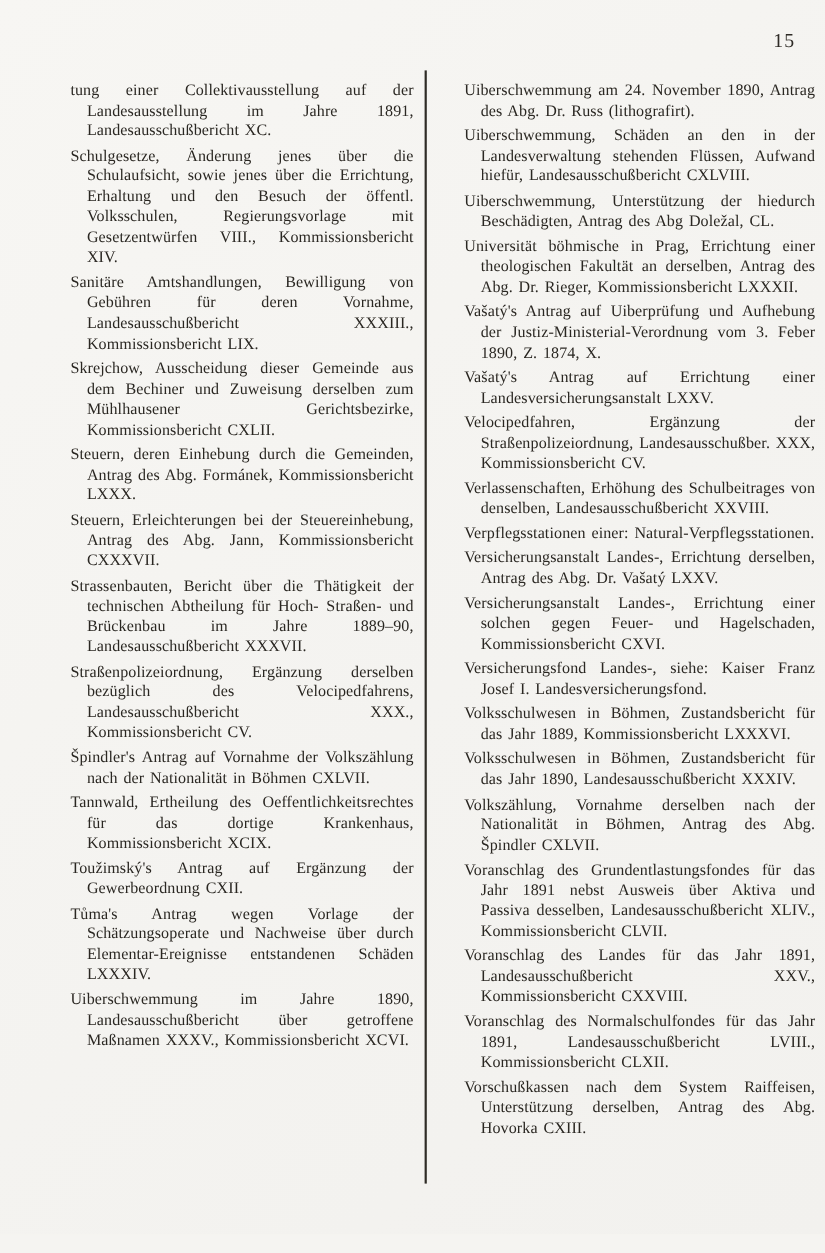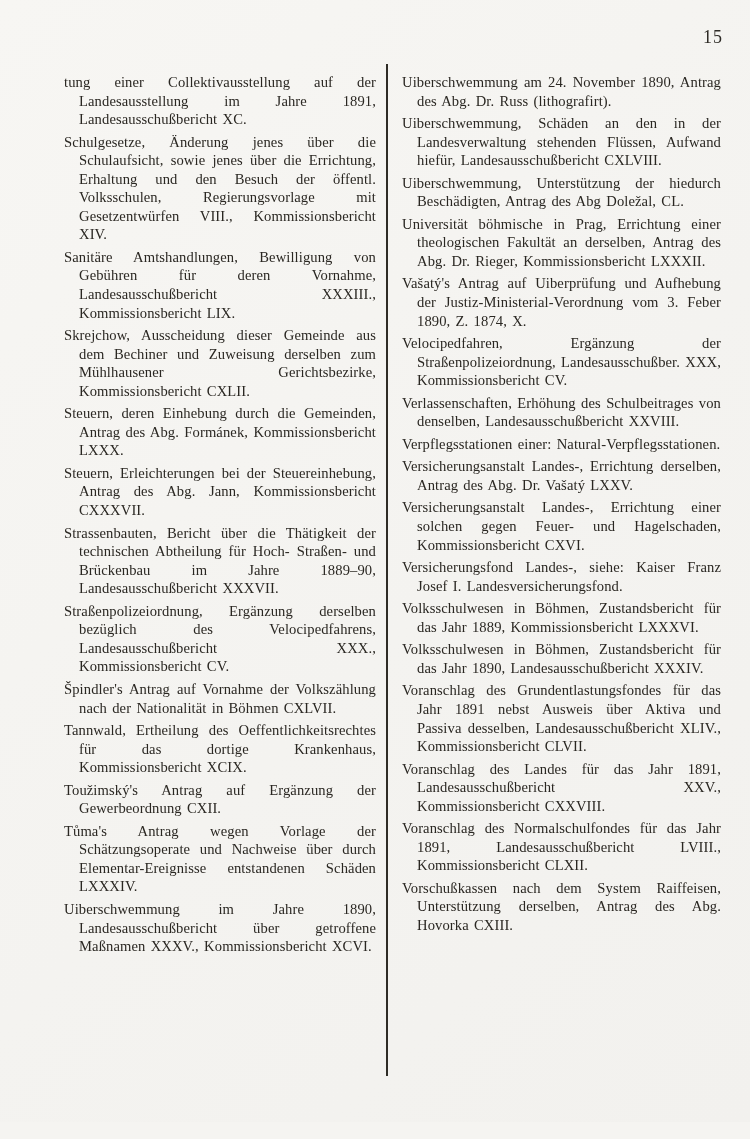--- a/index.html
+++ b/index.html
@@ -26,21 +26,21 @@
   }
   .column {
     position: absolute;
     top: 69px;
     font-size: 14.6px;
     line-height: 18.55px;
     text-align: justify;
     letter-spacing: 0.1px;
   }
   .column.left  { left: 60px;  width: 320px; }
-  .column.right { left: 398px; width: 327px; }
+  .column.right { left: 418px; width: 327px; }
   .column-divider {
     position: absolute;
     left: 386px;
     top: 64px;
     width: 2px;
     height: 1012px;
     background: #2f2c26;
   }
   .entry {
     margin: 4px;
@@ -73,27 +73,29 @@
     <p class="entry">Tůma's Antrag wegen Vorlage der Schätzungsoperate und Nachweise über durch Elementar-Ereignisse entstandenen Schäden LXXXIV.</p>
     <p class="entry">Uiberschwemmung im Jahre 1890, Landesausschußbericht über getroffene Maßnamen XXXV., Kommissionsbericht XCVI.</p>
   </div>
 
   <div class="column right">
     <p class="entry">Uiberschwemmung am 24. November 1890, Antrag des Abg. Dr. Russ (lithografirt).</p>
     <p class="entry">Uiberschwemmung, Schäden an den in der Landesverwaltung stehenden Flüssen, Aufwand hiefür, Landesausschußbericht CXLVIII.</p>
     <p class="entry">Uiberschwemmung, Unterstützung der hiedurch Beschädigten, Antrag des Abg Doležal, CL.</p>
     <p class="entry">Universität böhmische in Prag, Errichtung einer theologischen Fakultät an derselben, Antrag des Abg. Dr. Rieger, Kommissionsbericht LXXXII.</p>
     <p class="entry">Vašatý's Antrag auf Uiberprüfung und Aufhebung der Justiz-Ministerial-Verordnung vom 3. Feber 1890, Z. 1874, X.</p>
+    <p class="entry">Vašatý's Antrag auf Errichtung einer Landesversicherungsanstalt LXXV.</p>
     <p class="entry">Velocipedfahren, Ergänzung der Straßenpolizeiordnung, Landesausschußber. XXX, Kommissionsbericht CV.</p>
     <p class="entry">Verlassenschaften, Erhöhung des Schulbeitrages von denselben, Landesausschußbericht XXVIII.</p>
     <p class="entry">Verpflegsstationen einer: Natural-Verpflegsstationen.</p>
     <p class="entry">Versicherungsanstalt Landes-, Errichtung derselben, Antrag des Abg. Dr. Vašatý LXXV.</p>
     <p class="entry">Versicherungsanstalt Landes-, Errichtung einer solchen gegen Feuer- und Hagelschaden, Kommissionsbericht CXVI.</p>
     <p class="entry">Versicherungsfond Landes-, siehe: Kaiser Franz Josef I. Landesversicherungsfond.</p>
     <p class="entry">Volksschulwesen in Böhmen, Zustandsbericht für das Jahr 1889, Kommissionsbericht LXXXVI.</p>
     <p class="entry">Volksschulwesen in Böhmen, Zustandsbericht für das Jahr 1890, Landesausschußbericht XXXIV.</p>
+    <p class="entry">Volkszählung, Vornahme derselben nach der Nationalität in Böhmen, Antrag des Abg. Špindler CXLVII.</p>
     <p class="entry">Voranschlag des Grundentlastungsfondes für das Jahr 1891 nebst Ausweis über Aktiva und Passiva desselben, Landesausschußbericht XLIV., Kommissionsbericht CLVII.</p>
     <p class="entry">Voranschlag des Landes für das Jahr 1891, Landesausschußbericht XXV., Kommissionsbericht CXXVIII.</p>
     <p class="entry">Voranschlag des Normalschulfondes für das Jahr 1891, Landesausschußbericht LVIII., Kommissionsbericht CLXII.</p>
     <p class="entry">Vorschußkassen nach dem System Raiffeisen, Unterstützung derselben, Antrag des Abg. Hovorka CXIII.</p>
   </div>
 
 </div>
 
 </body></html>

